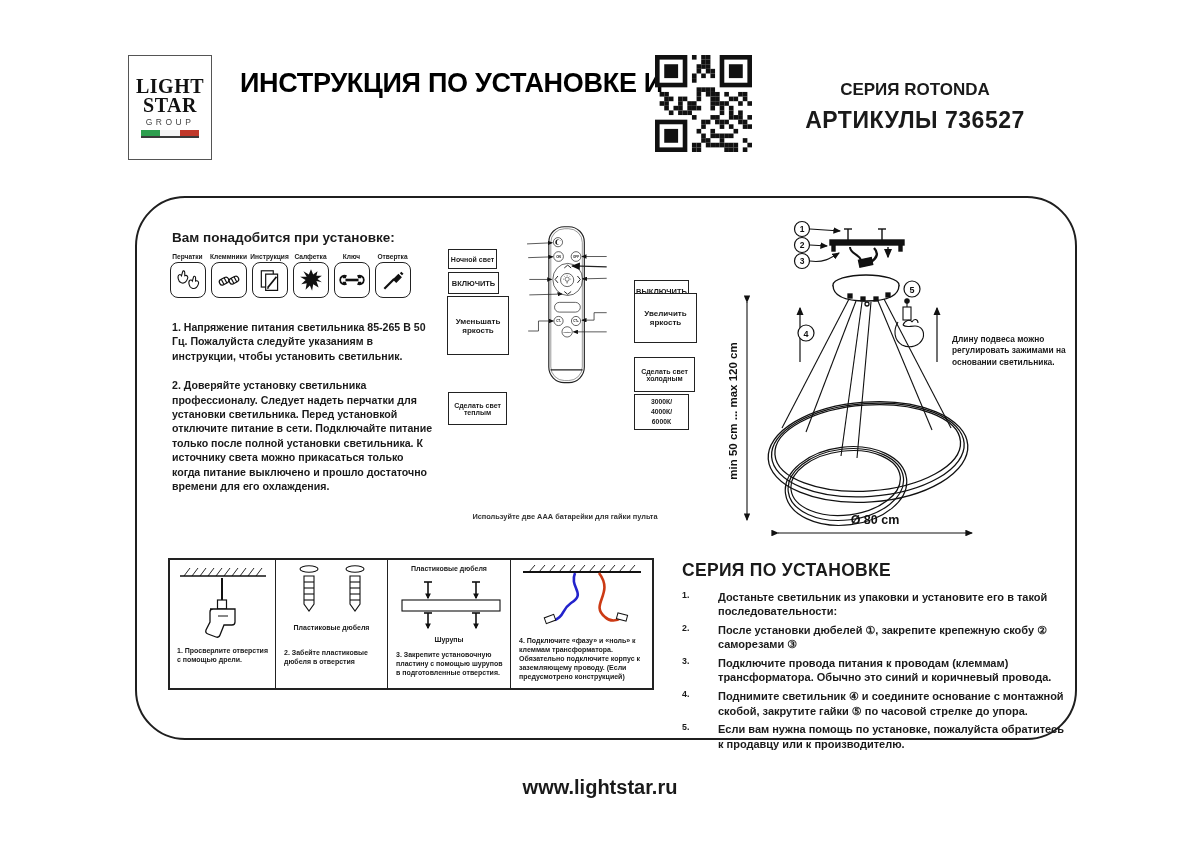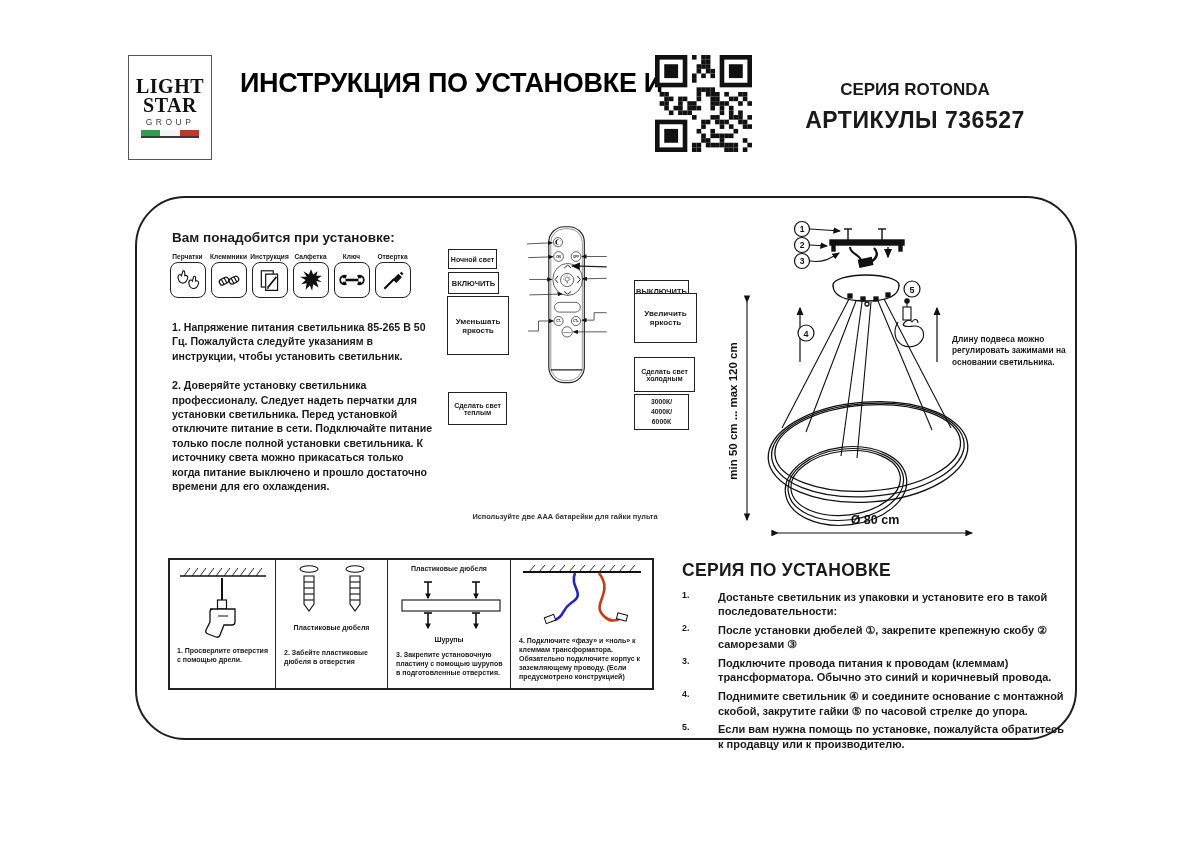--- a/index.html
+++ b/index.html
@@ -571,14 +571,15 @@
     <div class="step-row">
       <div class="step-num">4.</div>
       <div class="step-text">Поднимите светильник ④ и соедините основание с монтажной скобой, закрутите гайки ⑤ по часовой стрелке до упора.</div>
     </div>
     <div class="step-row">
       <div class="step-num">5.</div>
       <div class="step-text">Если вам нужна помощь по установке, пожалуйста обратитесь к продавцу или к производителю.</div>
     </div>
   </div>
 
+  <div class="abs" id="footer-url">www.lightstar.ru</div>
 
 </div>
 
 </body></html>

